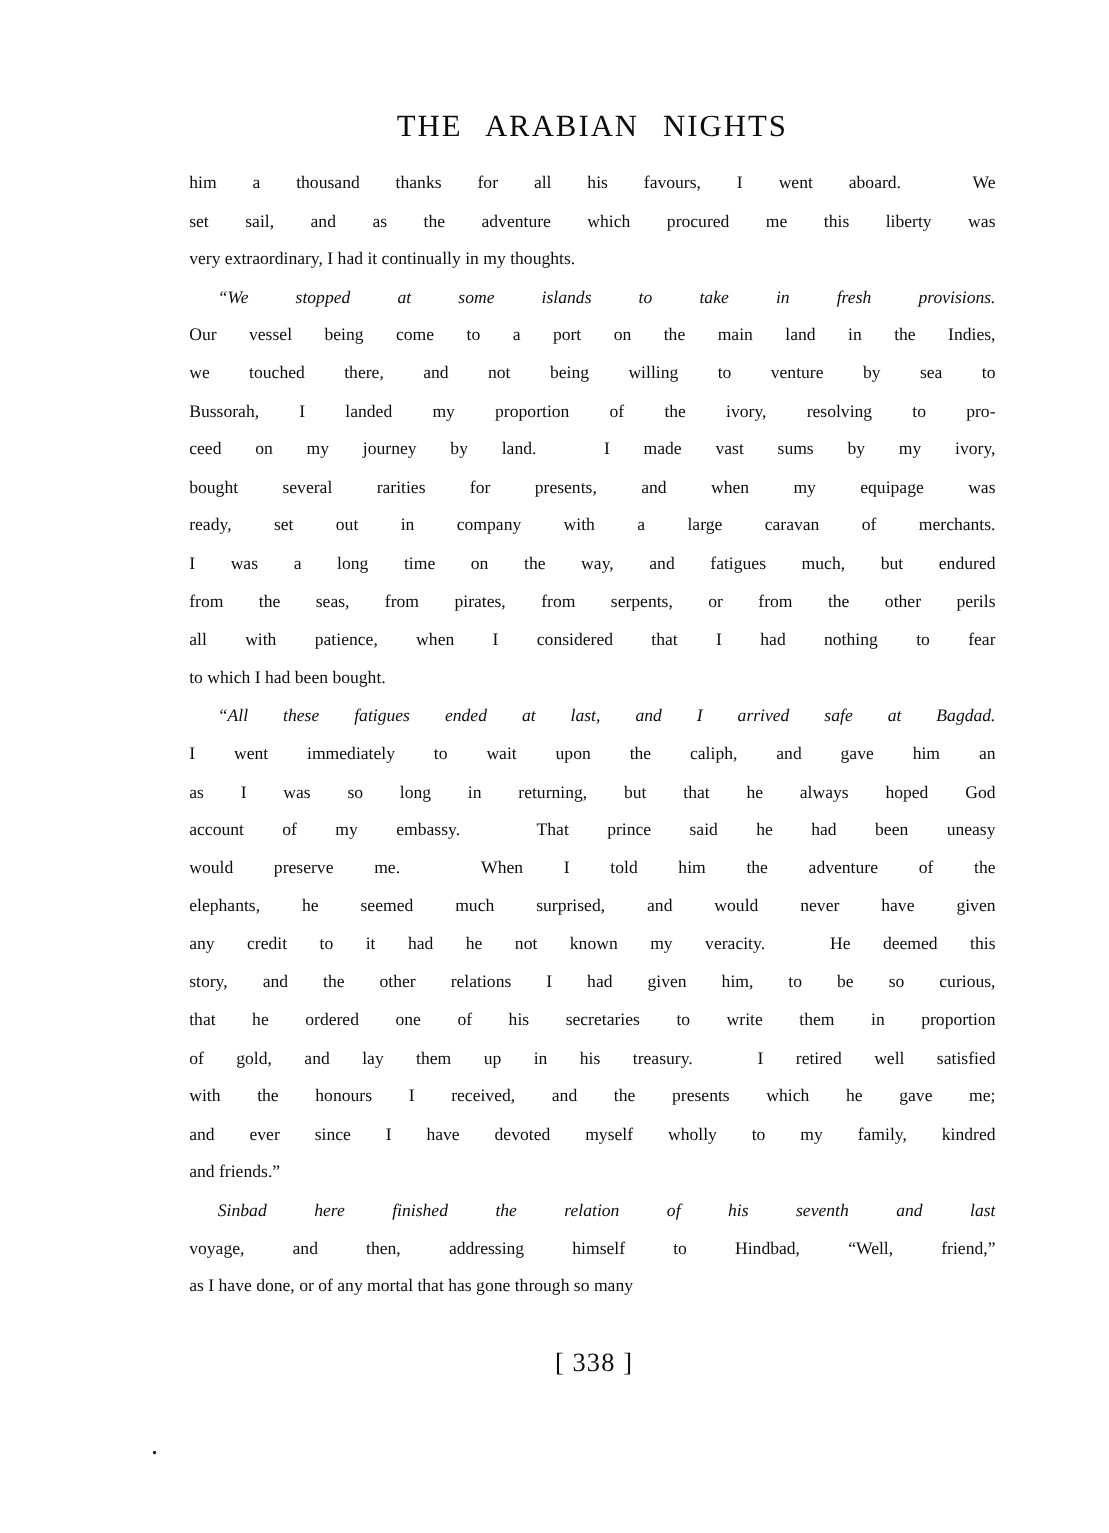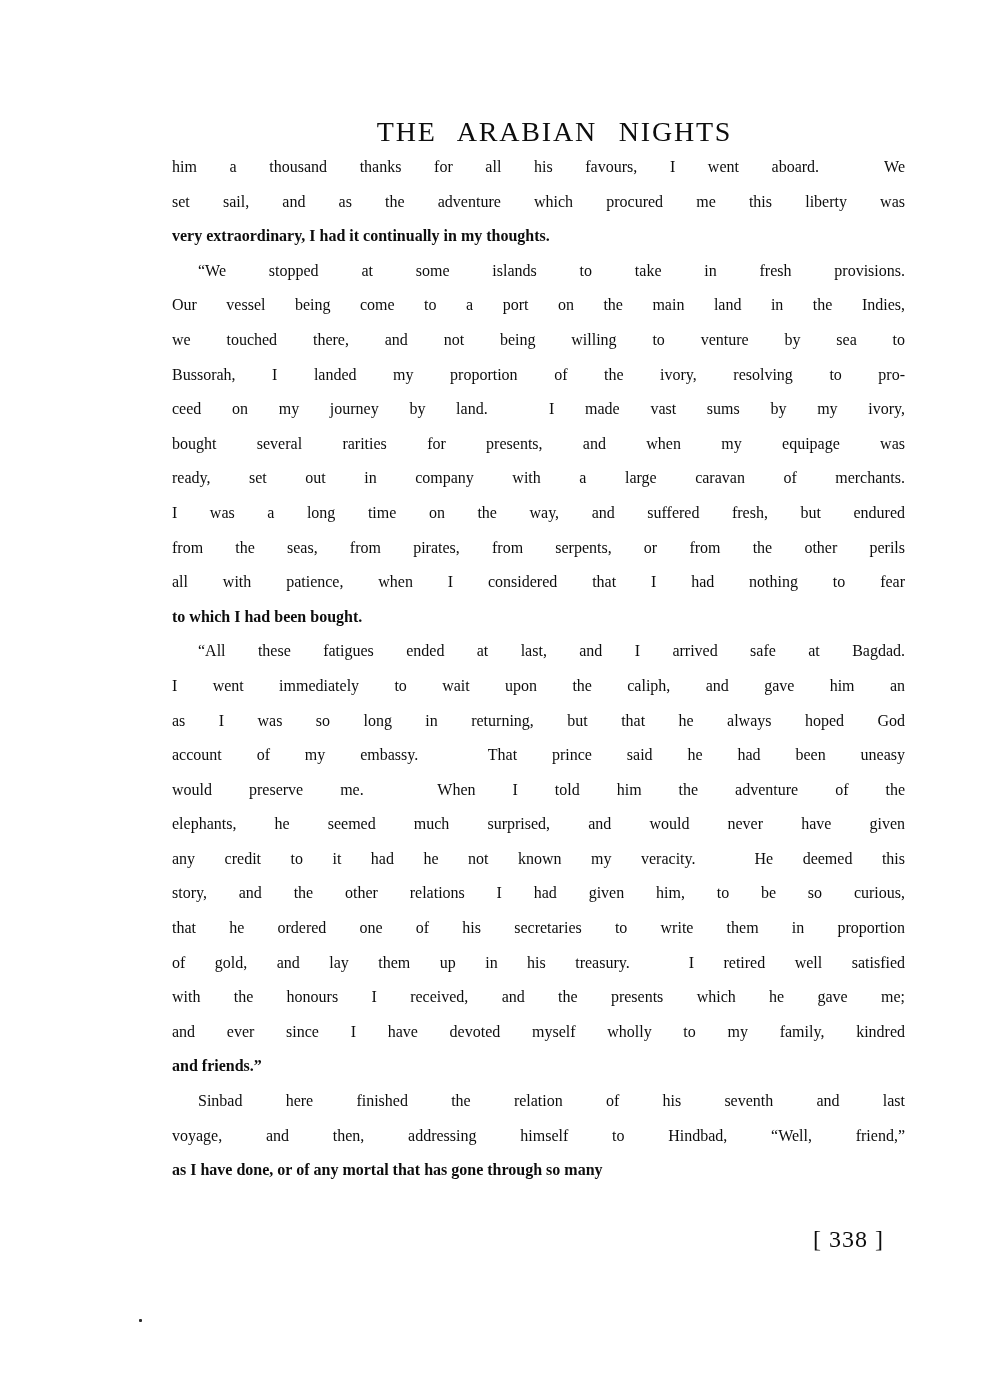--- a/index.html
+++ b/index.html
@@ -18,21 +18,21 @@
   .page {
     position: absolute;
     inset: 0;
     background: #ffffff;
   }
   .running-head {
     position: absolute;
     top: 99px;
     left: 172px;
     width: 733px;
-    margin: 16px;
+    margin: 0;
     text-align: center;
     font-size: 28px;
     font-weight: normal;
     letter-spacing: 1.8px;
     word-spacing: 13px;
     line-height: 34px;
     white-space: nowrap;
   }
   .body-text {
     position: absolute;
@@ -46,31 +46,31 @@
     margin: 0;
   }
   .line {
     text-align: justify;
     text-align-last: justify;
     height: 34.6px;
     overflow: hidden;
   }
   .line.last {
     text-align-last: left;
-    font-weight: bold;
   }
   .line.indent {
     text-indent: 26px;
+    font-style: italic;
   }
   .folio {
     position: absolute;
     top: 1226px;
-    left: 172px;
+    left: 184px;
     width: 712px;
-    text-align: right;
+    text-align: center;
     font-size: 24px;
     letter-spacing: 1px;
     white-space: pre;
     font-family: Liberation Serif, serif;
   }
   .speck {
     position: absolute;
     left: 139px;
     top: 1319px;
     width: 3px;
@@ -91,21 +91,21 @@
         <div class="line last">very extraordinary, I had it continually in my thoughts.</div>
       </div>
       <div class="paragraph">
         <div class="line indent">“We stopped at some islands to take in fresh provisions.</div>
         <div class="line">Our vessel being come to a port on the main land in the Indies,</div>
         <div class="line">we touched there, and not being willing to venture by sea to</div>
         <div class="line">Bussorah, I landed my proportion of the ivory, resolving to pro-</div>
         <div class="line">ceed on my journey by land.&nbsp; I made vast sums by my ivory,</div>
         <div class="line">bought several rarities for presents, and when my equipage was</div>
         <div class="line">ready, set out in company with a large caravan of merchants.</div>
-        <div class="line">I was a long time on the way, and suffered fresh, but endured</div>
+        <div class="line">I was a long time on the way, and fatigues much, but endured</div>
         <div class="line">from the seas, from pirates, from serpents, or from the other perils</div>
         <div class="line">all with patience, when I considered that I had nothing to fear</div>
         <div class="line last">to which I had been bought.</div>
       </div>
       <div class="paragraph">
         <div class="line indent">“All these fatigues ended at last, and I arrived safe at Bagdad.</div>
         <div class="line">I went immediately to wait upon the caliph, and gave him an</div>
         <div class="line">as I was so long in returning, but that he always hoped God</div>
         <div class="line">account of my embassy.&nbsp; That prince said he had been uneasy</div>
         <div class="line">would preserve me.&nbsp; When I told him the adventure of the</div>

